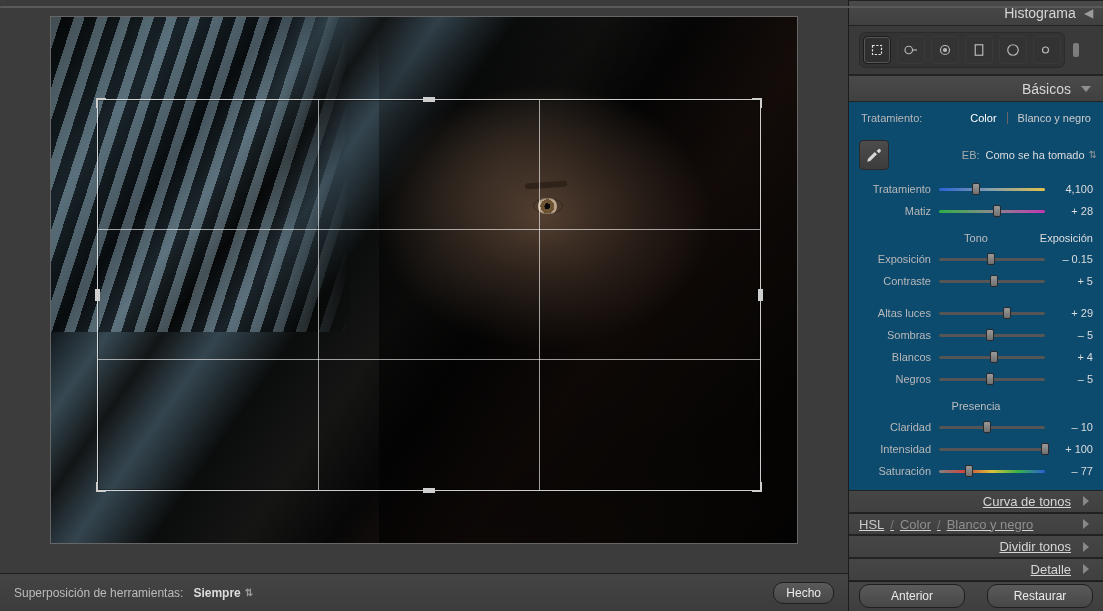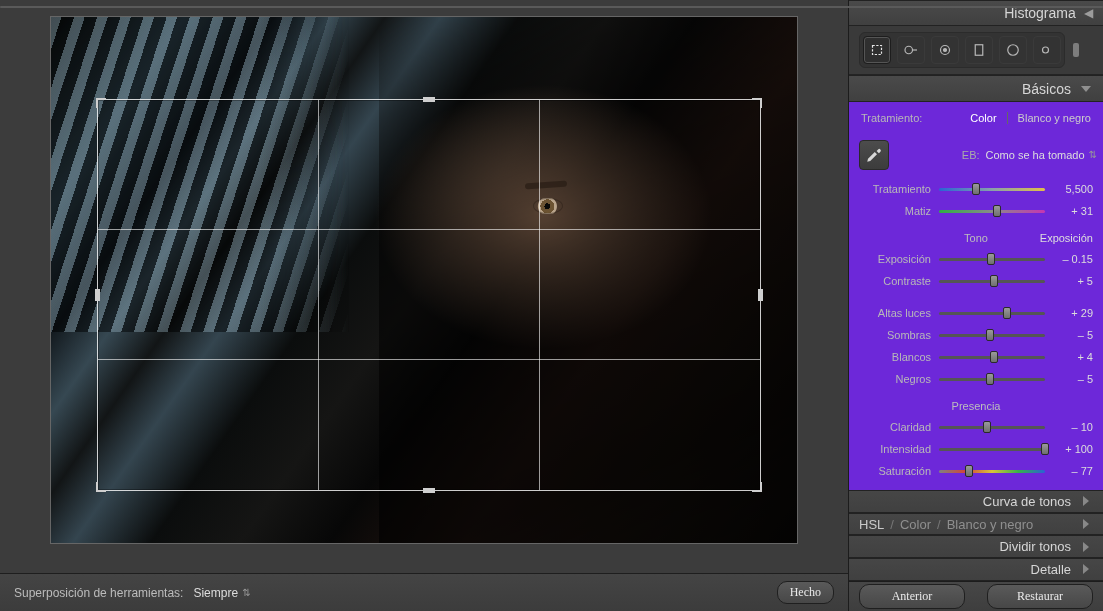--- a/index.html
+++ b/index.html
@@ -27,49 +27,49 @@
   .bracket.tr { top:-2px; right:-2px; border-left:none; border-bottom:none; }
   .bracket.bl { bottom:-2px; left:-2px; border-right:none; border-top:none; }
   .bracket.br { bottom:-2px; right:-2px; border-left:none; border-top:none; }
   .edge { position:absolute; background:#cfcfcf; }
   .edge.et { top:-3px; left:50%; width:12px; height:5px; transform:translateX(-50%); }
   .edge.eb { bottom:-3px; left:50%; width:12px; height:5px; transform:translateX(-50%); }
   .edge.el { left:-3px; top:50%; width:5px; height:12px; transform:translateY(-50%); }
   .edge.er { right:-3px; top:50%; width:5px; height:12px; transform:translateY(-50%); }
 
   .toolbar { height: 38px; background: linear-gradient(#444,#3c3c3c); border-top:1px solid #1e1e1e; display:flex; align-items:center; padding: 0 14px; gap:10px; font-size:12px; color:#bcbcbc; }
-  .toolbar .select { color:#ddd; display:inline-flex; align-items:center; gap:4px; cursor:pointer; }
+  .toolbar .select { color:#ddd; display:inline-flex; align-items:center; gap:4px; cursor:pointer;font-weight:bold; }
   .toolbar .select::after { content:"⇅"; font-size:10px; color:#999; letter-spacing:-4px; }
   .toolbar .sp { flex:1; }
-  .btn { background: linear-gradient(#5a5a5a,#474747); border:1px solid #1f1f1f; border-radius:10px; color:#eaeaea; font-size:12px; padding: 3px 12px; cursor:pointer;font-family:Liberation Serif, serif; }
+  .btn { background: linear-gradient(#5a5a5a,#474747); border:1px solid #1f1f1f; border-radius:10px; color:#eaeaea; font-size:12px; padding: 3px 12px; cursor:pointer; }
 
   
   .side { width: 277px; background: #3c3c3c; border-left:1px solid #1c1c1c; display:flex; flex-direction:column; overflow:hidden; }
   .panel-header,.section-hdr { display:flex; align-items:center; justify-content:flex-end; gap:8px; height:28px; padding:0 10px; background: linear-gradient(#4a4a4a,#404040); border-top:1px solid #222; border-bottom:1px solid #222; font-size:14px; color:#d6d6d6; }
   .panel-header .title { margin-left:auto; }
   .panel-header .caret, .section-hdr .disc { font-size:12px; color:#9c9c9c; }
   .panel-header .caret { transform: scaleX(-1); }
 
   .toolstrip { display:flex; align-items:center; justify-content:space-between; padding:6px 10px; gap:8px; background:#3a3a3a; border-bottom:1px solid #242424; }
   .toolstrip .tool { width:28px; height:28px; border:1px solid #3a3a3a; border-radius:4px; display:flex; align-items:center; justify-content:center; color:#b7b7b7; cursor:pointer; }
   .toolstrip .tool.active { background:#2f2f2f; border-color:#1d1d1d; color:#e6e6e6; box-shadow: inset 0 0 0 1px #555; }
   .toolstrip .tools-left { display:flex; gap:6px; padding:3px; border:1px solid #2b2b2b; border-radius:6px; background:#333; }
   .toolstrip .tool svg { width:18px; height:18px; }
   .toolstrip .mini-slider { width:60px; display:flex; align-items:center; gap:6px; }
   .toolstrip .mini-slider .knob { width:6px; height:14px; background:#7d7d7d; border-radius:2px; }
   .toolstrip .mini-slider .track { flex:1; height:2px; background:#5a5a5a; }
 
   .section-hdr { justify-content: flex-end; font-size: 14px; }
-  .section-hdr.small { height:24px; font-size:13px; background:linear-gradient(#464646,#404040); }
+  .section-hdr.small { height:24px; font-size:13px; background:linear-gradient(#464646,#404040);text-decoration:underline; }
   .section-hdr .title { color:#d6d6d6; }
   .disc { width:14px; display:flex; align-items:center; justify-content:center; }
   .disc::before { content:""; width:0;height:0; border-left:5px solid transparent; border-right:5px solid transparent; border-top:6px solid #8f8f8f; }
   .disc.right::before { border-top:5px solid transparent; border-bottom:5px solid transparent; border-left:6px solid #888; border-right:none; }
 
-  .basics { padding: 6px 10px 10px; background:#6d28d9; display:flex; flex-direction:column; gap:4px; font-size:11px; }
+  .basics { padding: 6px 10px 10px; background:#0c4a6e; display:flex; flex-direction:column; gap:4px; font-size:11px; }
   .row { display:flex; align-items:center; gap:8px; min-height:18px; }
   .row .lbl { width:72px; text-align:right; color:#b8b8b8; font-size:11px; }
   .row .val { width:40px; text-align:right; color:#dcdcdc; font-variant-numeric: tabular-nums; font-size:11px; }
   .row .slider { flex:1; position:relative; height:14px; }
   .track { position:absolute; left:0; right:0; top:6px; height:3px; background:#555; border-radius:2px; }
   .track.temp { background: linear-gradient(90deg,#2a63d6,#8aa0aa 50%,#e0c04a); }
   .track.tint { background: linear-gradient(90deg,#2fae44,#8a8a8a 50%,#c536b2); }
   .track.sat  { background: linear-gradient(90deg,#808080,#d0453a 25%,#d9c33a 50%,#36b24a 75%,#2b60d6); }
   .thumb { position:absolute; top:1px; width:8px; height:12px; background:linear-gradient(#9a9a9a,#6f6f6f); border:1px solid #2a2a2a; border-radius:2px; transform:translateX(-50%); }
 
@@ -206,29 +206,29 @@
           <span class="sel">Como se ha tomado</span>
         </div>
       </div>
 
       <div class="row">
         <span class="lbl">Tratamiento</span>
         <span class="slider">
             <span class="track temp"></span>
             <span class="thumb" style="left: 35%;"></span>
           </span>
-        <span class="val">5,500</span>
+        <span class="val">4,100</span>
       </div>
       <div class="row">
         <span class="lbl">Matiz</span>
         <span class="slider">
             <span class="track tint"></span>
             <span class="thumb" style="left: 55%;"></span>
           </span>
-        <span class="val">+ 31</span>
+        <span class="val">+ 28</span>
       </div>
 
       <div class="subhdr subhdr-rel">
         <span class="center">Tono</span>
         <span class="right">Exposición</span>
       </div>
 
       <div class="row">
         <span class="lbl">Exposición</span>
         <span class="slider">

